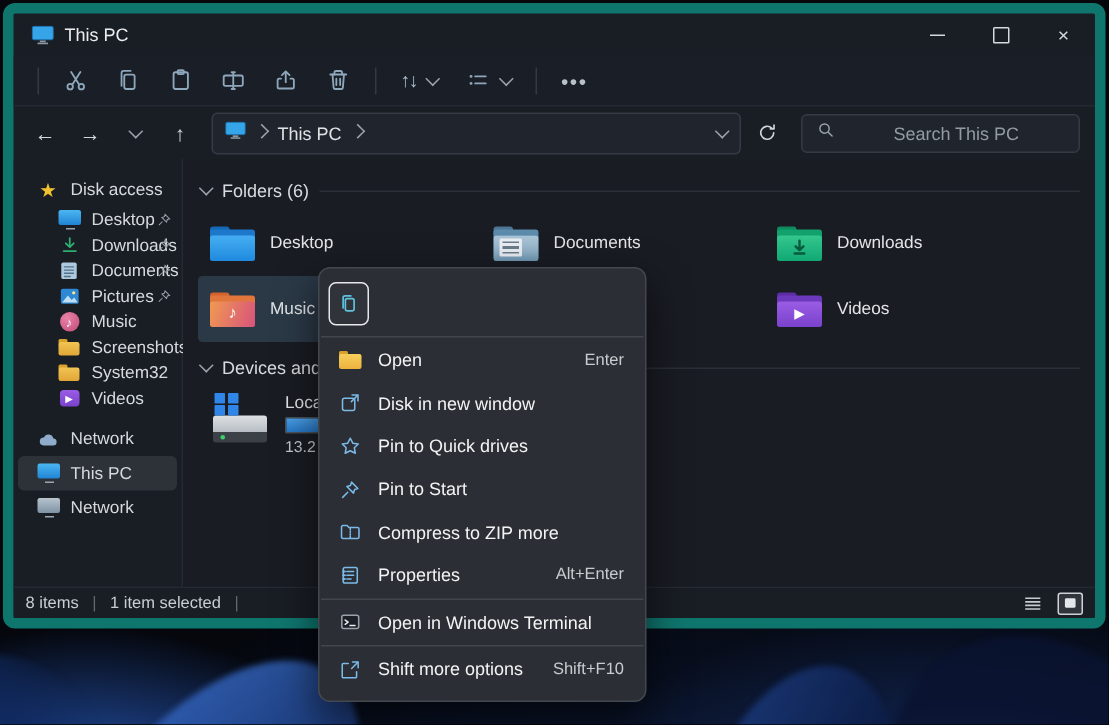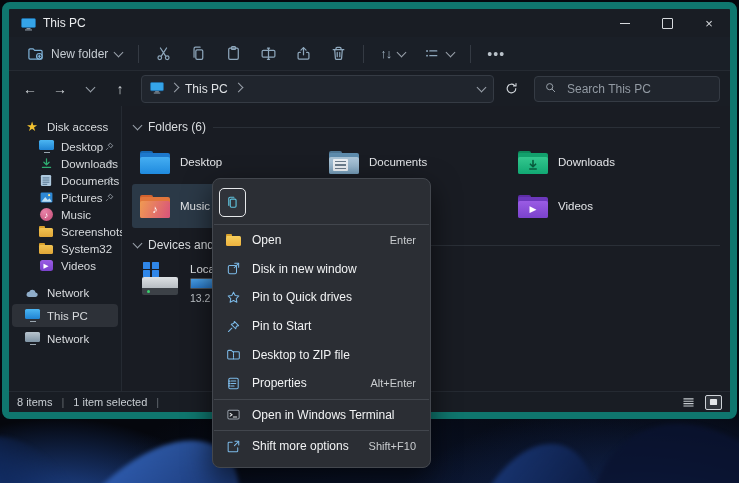--- a/index.html
+++ b/index.html
@@ -52,21 +52,21 @@
   .navbtn{width:26px;height:26px;display:flex;align-items:center;justify-content:center;
     color:#d3d7db;font-size:14px;border-radius:4px;}
   .crumbbox{flex:1;height:26px;margin-left:4px;border:1px solid #353b44;border-radius:4px;
     background:#20252d;display:flex;align-items:center;padding:0 8px;gap:7px;}
   .crumbbox .sp{flex:1;}
   .crumbtxt{color:#dfe2e5;font-size:12px;}
   .refresh{width:26px;height:26px;display:flex;align-items:center;justify-content:center;}
   .searchbox{width:186px;height:26px;margin-left:6px;border:1px solid #353b44;border-radius:4px;
     background:#20252d;display:flex;align-items:center;padding:0 9px;gap:8px;box-sizing:border-box;}
   .searchbox input{background:transparent;border:none;outline:none;color:#dfe2e5;
-    font-size:12px;width:100%;font-family:inherit;}
+    font-size:12px;width:100%;font-family:inherit;text-align:center;}
   .searchbox input::placeholder{color:#929aa3;}
   
   .bodyrow{flex:1;display:flex;min-height:0;}
   .sidebar{width:112px;flex:0 0 auto;padding-top:9px;border-right:1px solid #252a32;background:#191d24;}
   .srow{display:flex;align-items:center;gap:8px;height:17px;padding-left:30px;position:relative;color:#d7dadd;font-size:11.5px;}
   .srow.root{height:23px;padding-left:16px;}
   .srow.sel{background:#2d3138;border-radius:4px;margin:0 3px;padding-left:13px;}
   .sic{width:14px;height:14px;display:flex;align-items:center;justify-content:center;flex:0 0 auto;}
   .slabel{white-space:nowrap;}
   .pinic{position:absolute;right:6px;top:3px;width:11px;height:11px;}
@@ -179,31 +179,20 @@
         </div>
       <div class="capbtn">
           <span class="maxbox"></span>
         </div>
       <div class="capbtn close">
           <span>×</span>
         </div>
     </div>
 
     <div class="cmdbar">
-      <div class="cmdbtn">
-        <span class="toolico">
-          <svg width="17" height="17" viewBox="0 0 16 16">
-              <path d="M1.8 4.6a1 1 0 0 1 1-1h3l1.4 1.4h6a1 1 0 0 1 1 1v6.2a1 1 0 0 1-1 1H2.8a1 1 0 0 1-1-1z" stroke="#7fb2d8"></path>
-              <circle cx="11.6" cy="10.6" r="2.6" fill="#1a1f27" stroke="#7fb2d8"></circle>
-              <path d="M11.6 9.5v2.2M10.5 10.6h2.2" stroke="#7fb2d8"></path>
-            </svg>
-        </span>
-        <span>New folder</span>
-        <span class="chev"></span>
-      </div>
       <div class="vdiv"></div>
       <div class="cmdbtn">
           <span class="toolico">
         <svg width="17" height="17" viewBox="0 0 16 16">
               <path d="M10.9 2.8 6.1 10.3M5.1 2.8l4.8 7.5"></path>
               <circle cx="4.5" cy="12" r="1.7"></circle>
               <circle cx="11.5" cy="12" r="1.7"></circle>
             </svg>
           </span>
         </div>
@@ -597,21 +586,21 @@
         </span>
       <span class="mlabel">Pin to Start</span>
     </div>
     <div class="mitem">
       <span class="mic">
           <svg width="15" height="15" viewBox="0 0 16 16">
             <path d="M1.8 4.6a1 1 0 0 1 1-1h2.9l1.4 1.4h6.1a1 1 0 0 1 1 1v5.8a1 1 0 0 1-1 1H2.8a1 1 0 0 1-1-1z"></path>
             <path d="M8 5.4v1M8 7.4v1M8 9.4v1M8 11.4v1"></path>
           </svg>
         </span>
-      <span class="mlabel">Desktop to ZIP file</span>
+      <span class="mlabel">Compress to ZIP more</span>
     </div>
     <div class="mitem">
       <span class="mic">
           <svg width="15" height="15" viewBox="0 0 16 16">
             <rect x="3" y="2.5" width="10" height="11" rx="1.3"></rect>
             <path d="M5.6 5.4h4.8M5.6 8h4.8M5.6 10.6h3"></path>
             <path d="M3 5.4h1.2M3 8h1.2M3 10.6h1.2" stroke-width="1.4"></path>
           </svg>
         </span>
       <span class="mlabel">Properties</span>

